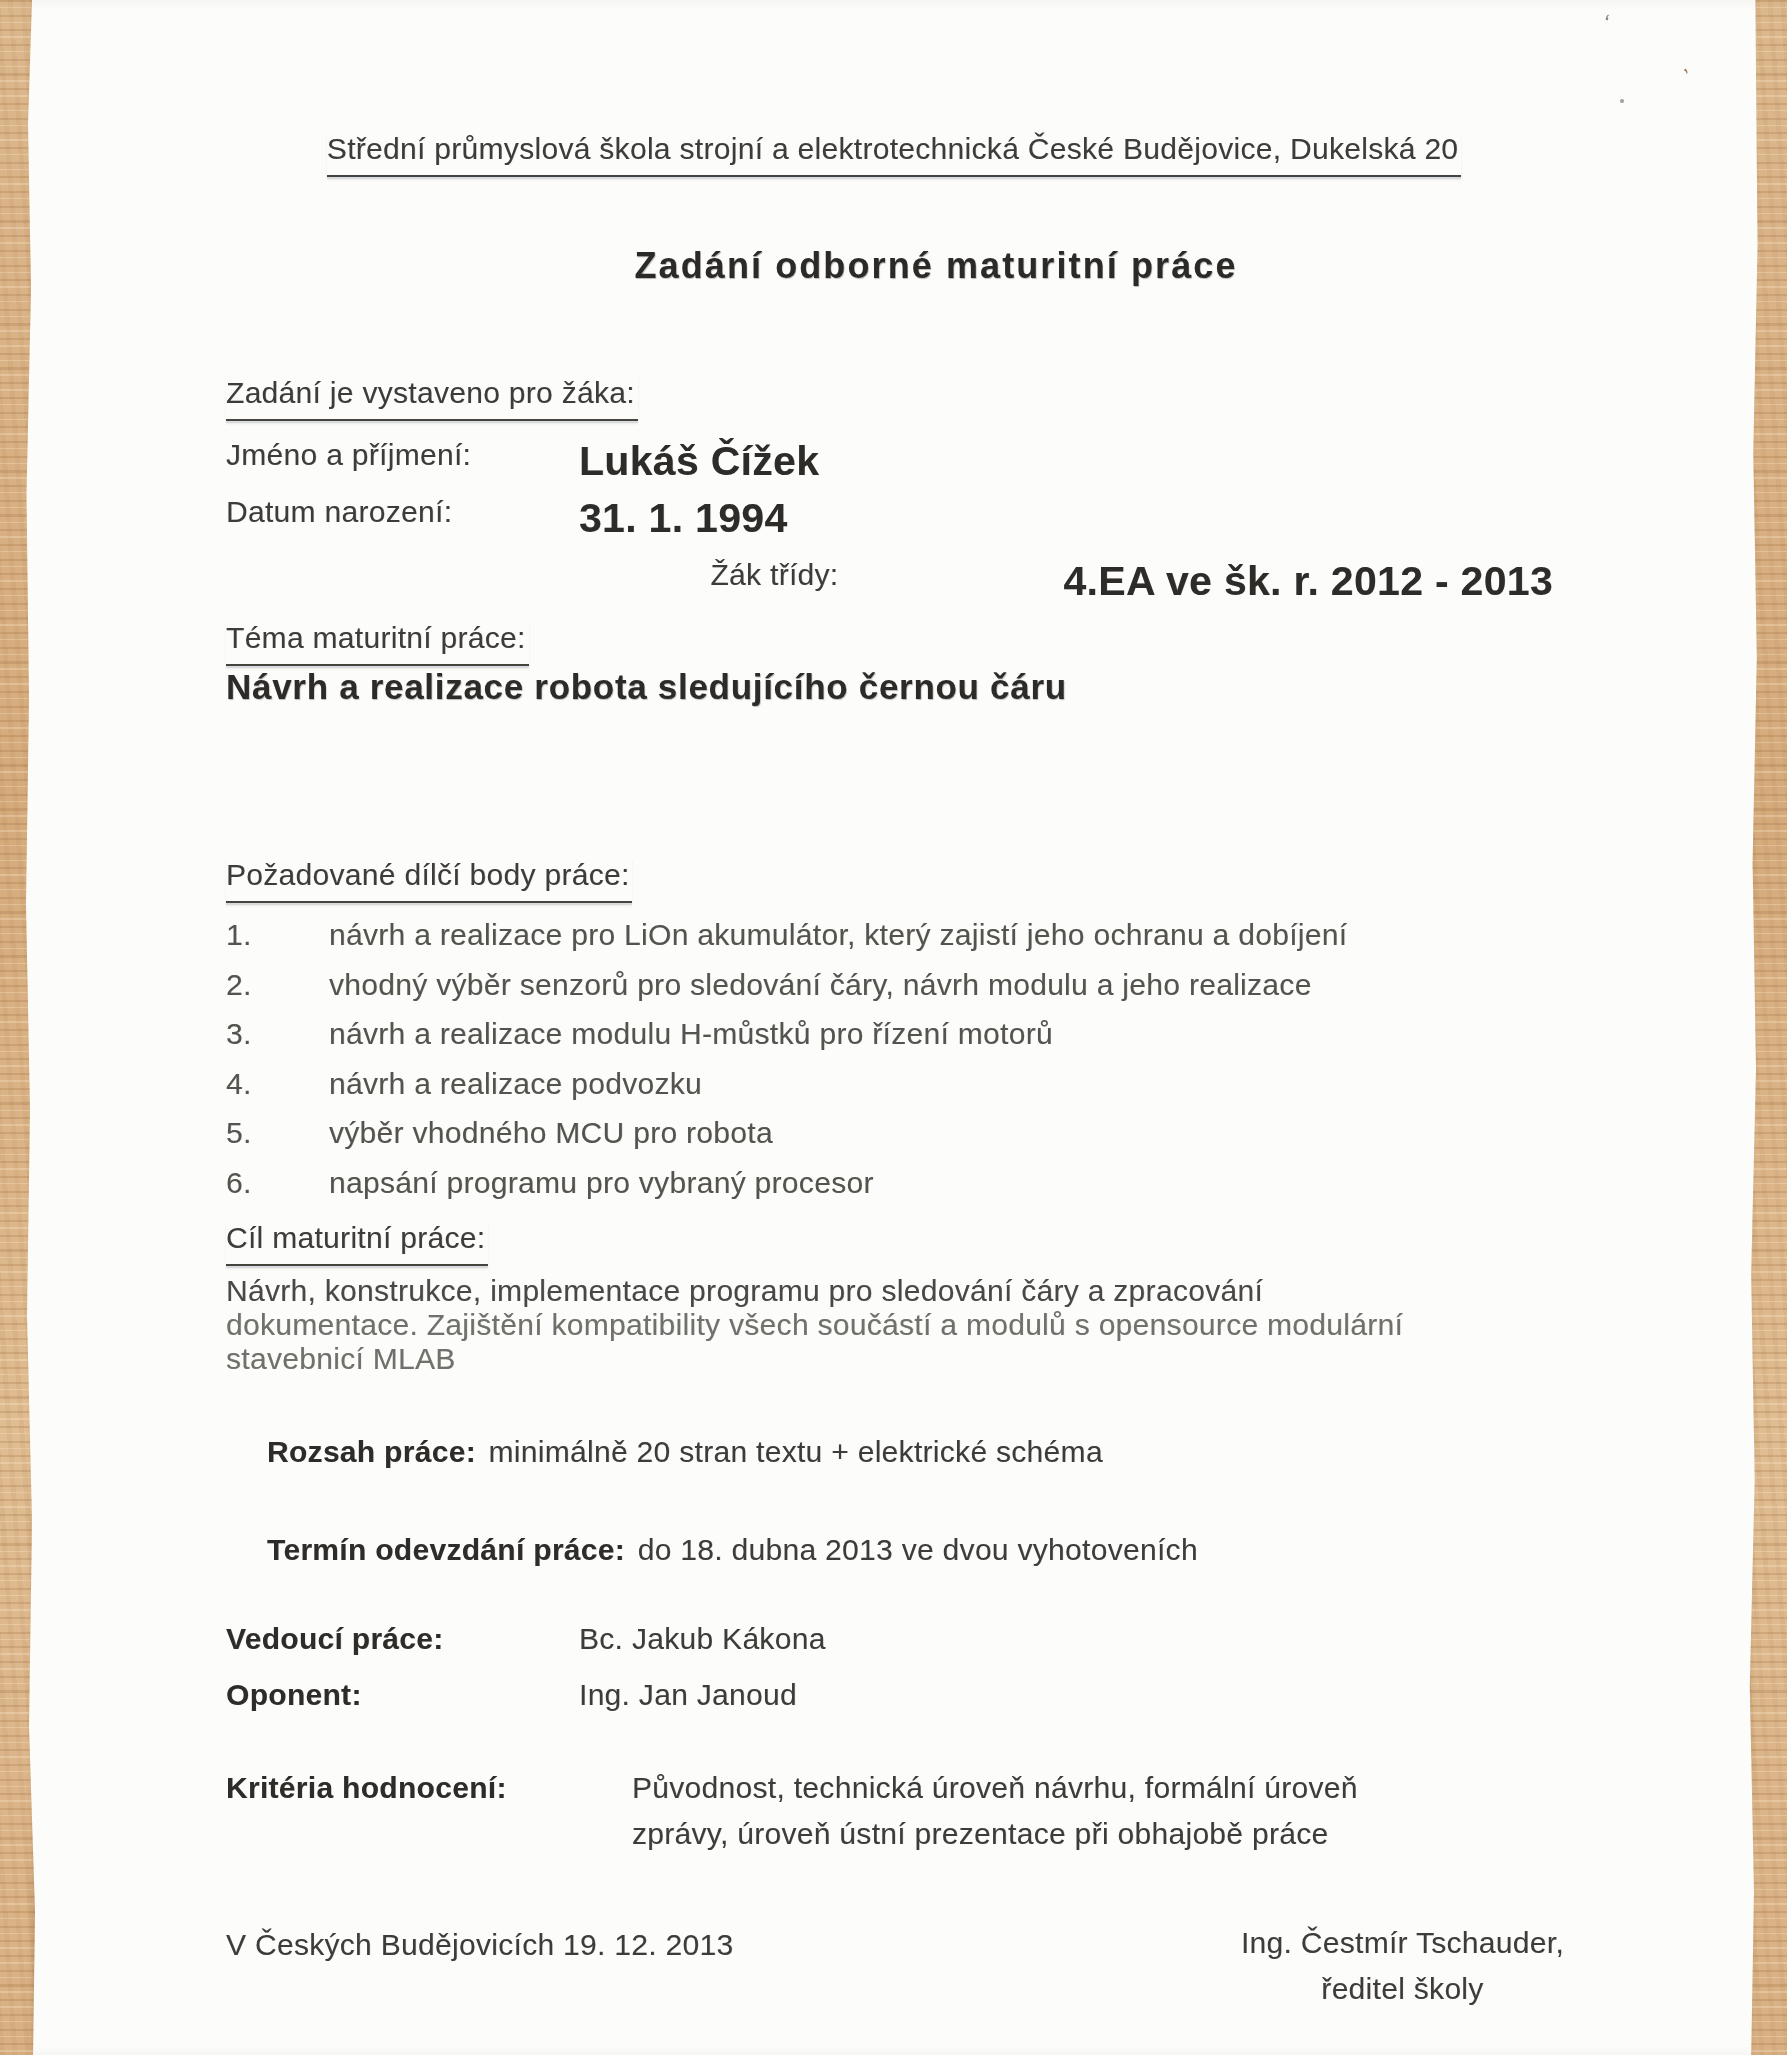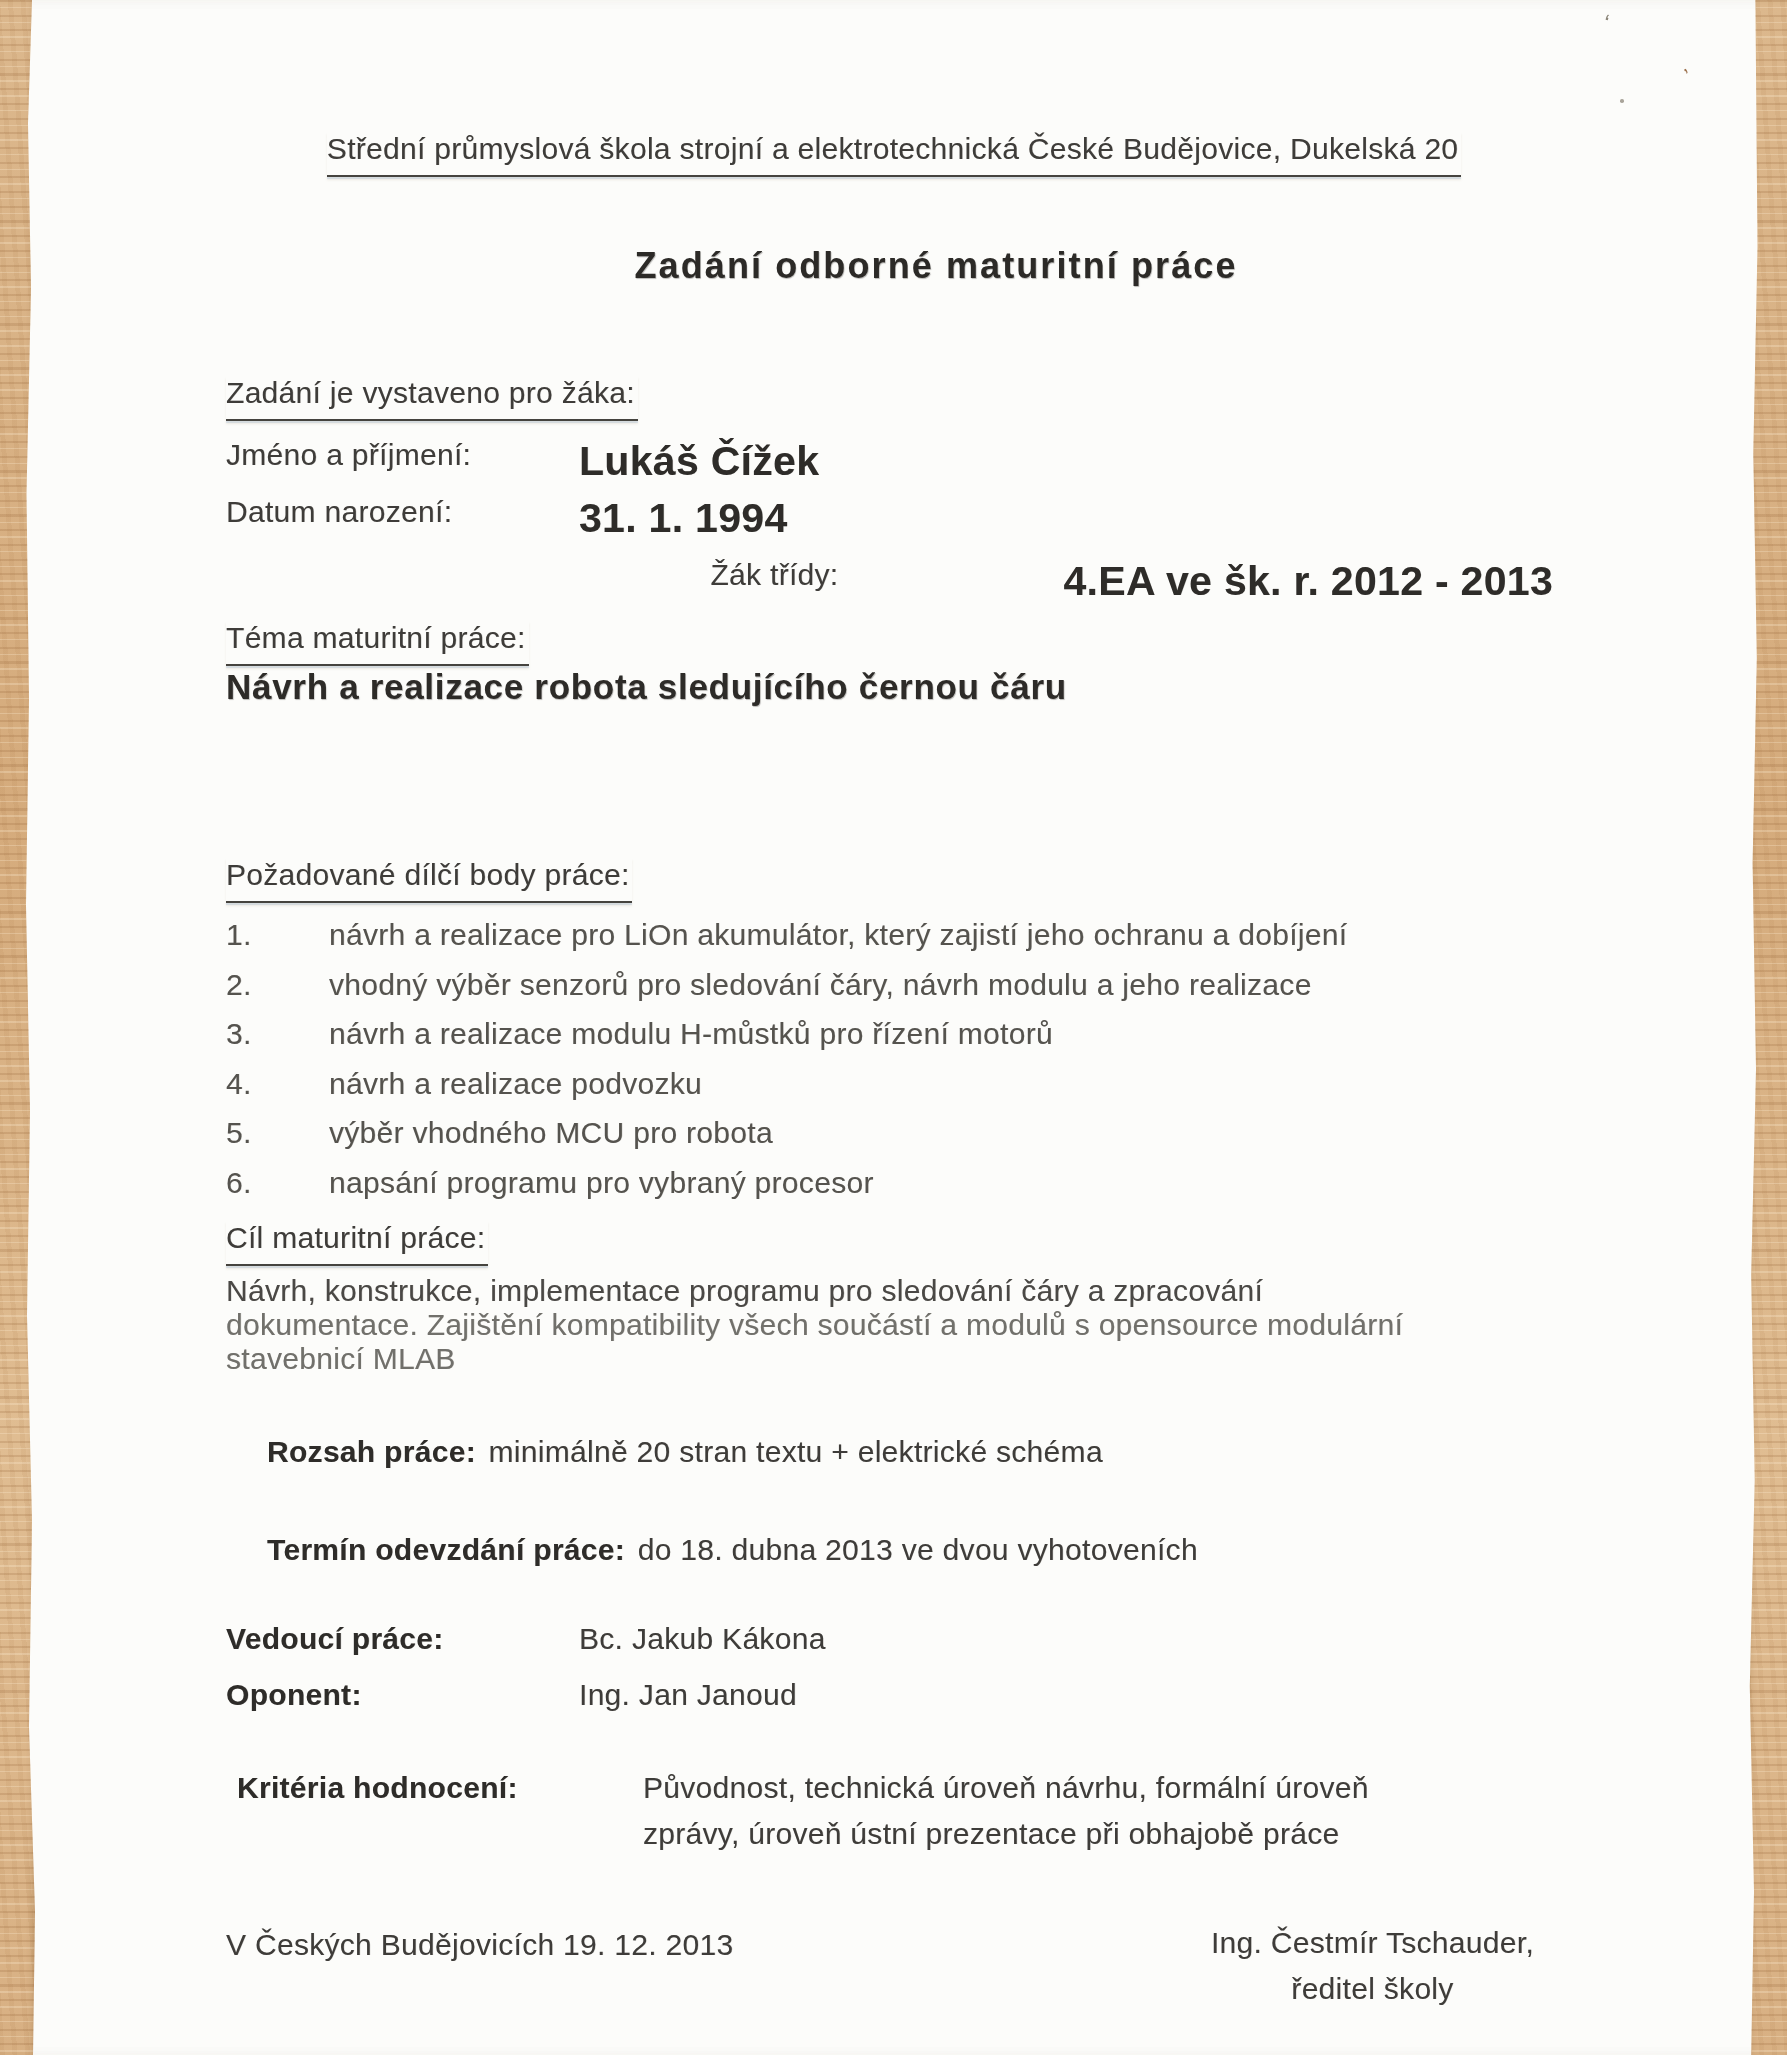--- a/index.html
+++ b/index.html
@@ -64,22 +64,22 @@
   }
   .info-row{display:flex;gap:48px;}
   .info-label{width:305px;flex:0 0 305px;}
   .info-value{font-weight:bold;color:#2e2c29;font-size:41px;}
   .req-row{display:flex;margin-bottom:12px;color:#55534e;}
   .req-num{width:103px;flex:0 0 103px;}
   .goal-line1{color:#4a4845;}
   .goal-light{color:#71706b;}
   .pair-label{margin-right:12.6px;margin-left:41px;}
   .criteria-row{display:flex;line-height:46px;}
-  .criteria-label{width:406px;flex:0 0 406px;margin-left:11px;}
-  .sig-block{left:1163px;width:419px;text-align:center;line-height:46px;}
+  .criteria-label{width:406px;flex:0 0 406px;}
+  .sig-block{left:1193px;width:419px;text-align:center;line-height:46px;}
   
   .speck{position:absolute;color:#8a8478;font-size:24px;transform:rotate(14deg);}
   .speck2{color:#9b6f4a;transform:rotate(-32deg);font-size:21px;}
   .speck3{width:3.5px;height:3.5px;background:#a9a49a;border-radius:50%;}
 </style>
 </head>
 <body>
 
 <div class="sheet"></div>
 <div class="wood wood-left"></div>

